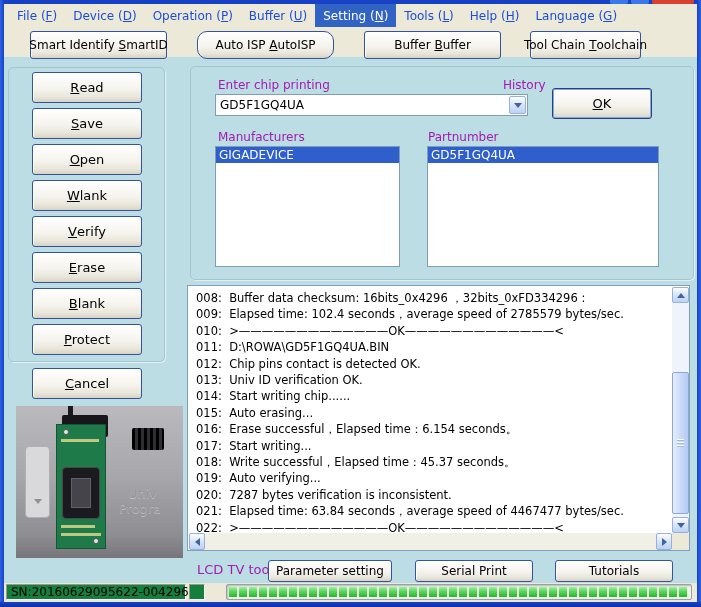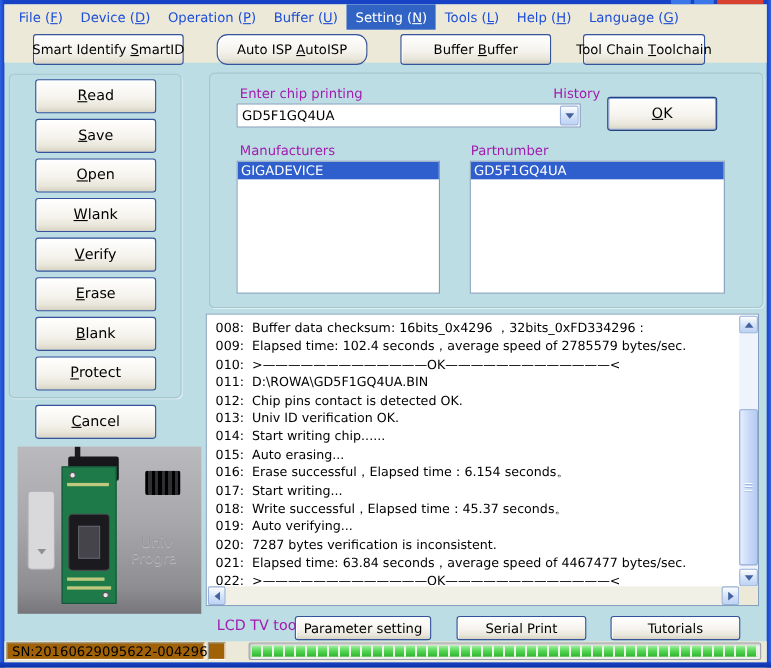--- a/index.html
+++ b/index.html
@@ -64,21 +64,21 @@
         background:repeating-linear-gradient(180deg,#fff 0 1px,#9FB9E6 1px 2px,transparent 2px 3px);}
   .tri{width:0;height:0;}
   .tri.up{border-left:4px solid transparent;border-right:4px solid transparent;border-bottom:5px solid #44639E;}
   .tri.down{border-left:4px solid transparent;border-right:4px solid transparent;border-top:5px solid #44639E;}
   .tri.left{border-top:4px solid transparent;border-bottom:4px solid transparent;border-right:5px solid #44639E;}
   .tri.right{border-top:4px solid transparent;border-bottom:4px solid transparent;border-left:5px solid #44639E;}
   .corner{background:#ECE9D8;}
 
   
   .statusbar{left:4px;top:583px;width:693px;height:19px;background:#ECE9D8;}
-  .spanel{background:#a16207;border:1px solid;border-color:#9B988A #FFFFFF #FFFFFF #9B988A;box-sizing:border-box;}
+  .spanel{background:#15803d;border:1px solid;border-color:#9B988A #FFFFFF #FFFFFF #9B988A;box-sizing:border-box;}
   .sn{font-size:12px;line-height:15px;padding-left:4px;white-space:pre;}
   .pbar{background:#F0F2EC;border:1px solid #98A0A8;border-radius:2px;box-shadow:inset 1px 1px 2px rgba(0,0,0,.25);box-sizing:border-box;}
   .pfill{position:absolute;left:2px;top:2px;bottom:2px;right:2px;
          background-image:repeating-linear-gradient(90deg,rgba(240,242,236,0) 0 8px,#F0F2EC 8px 10px),
                           linear-gradient(180deg,#A2EFA2,#55D855 45%,#2FB42F);}
 
   
   .photo{background:linear-gradient(180deg,#BABABe,#A8A8AC 45%,#8E8E92 85%,#76767A);overflow:hidden;}
   .cable{position:absolute;left:52px;top:0;width:5px;height:12px;background:#1A1A1C;}
   .plug{position:absolute;left:46px;top:9px;width:46px;height:22px;background:#17171B;border-radius:2px;}

